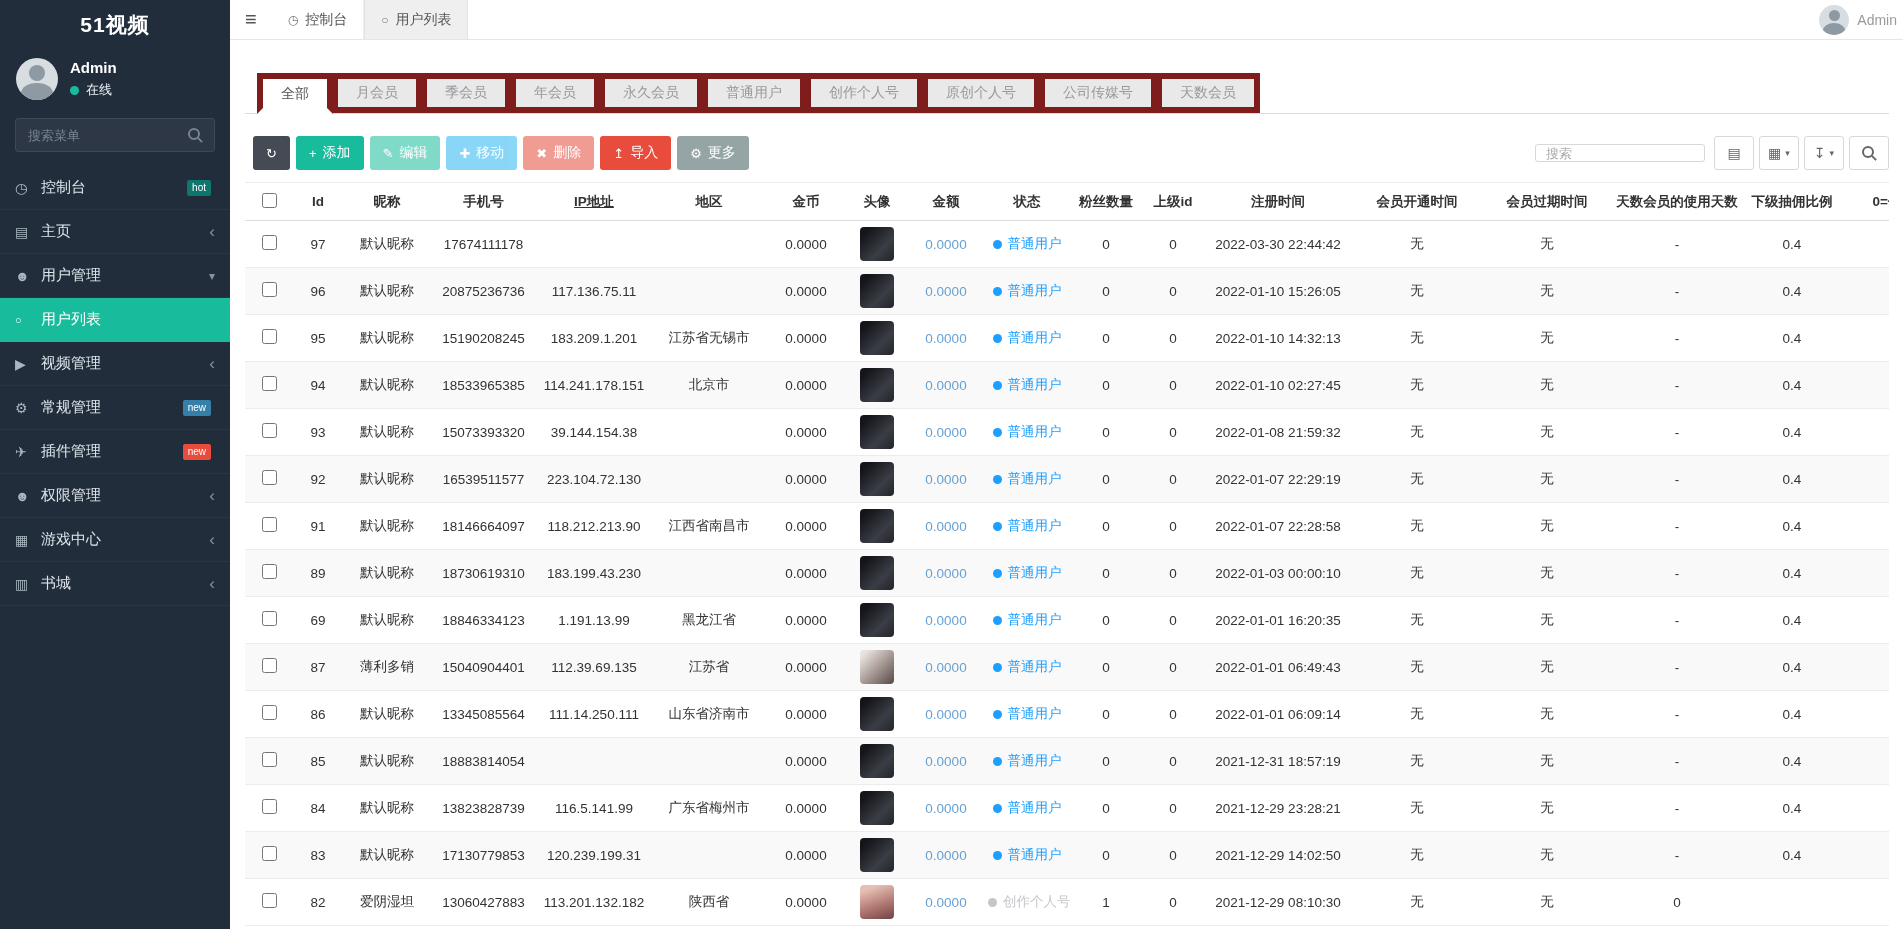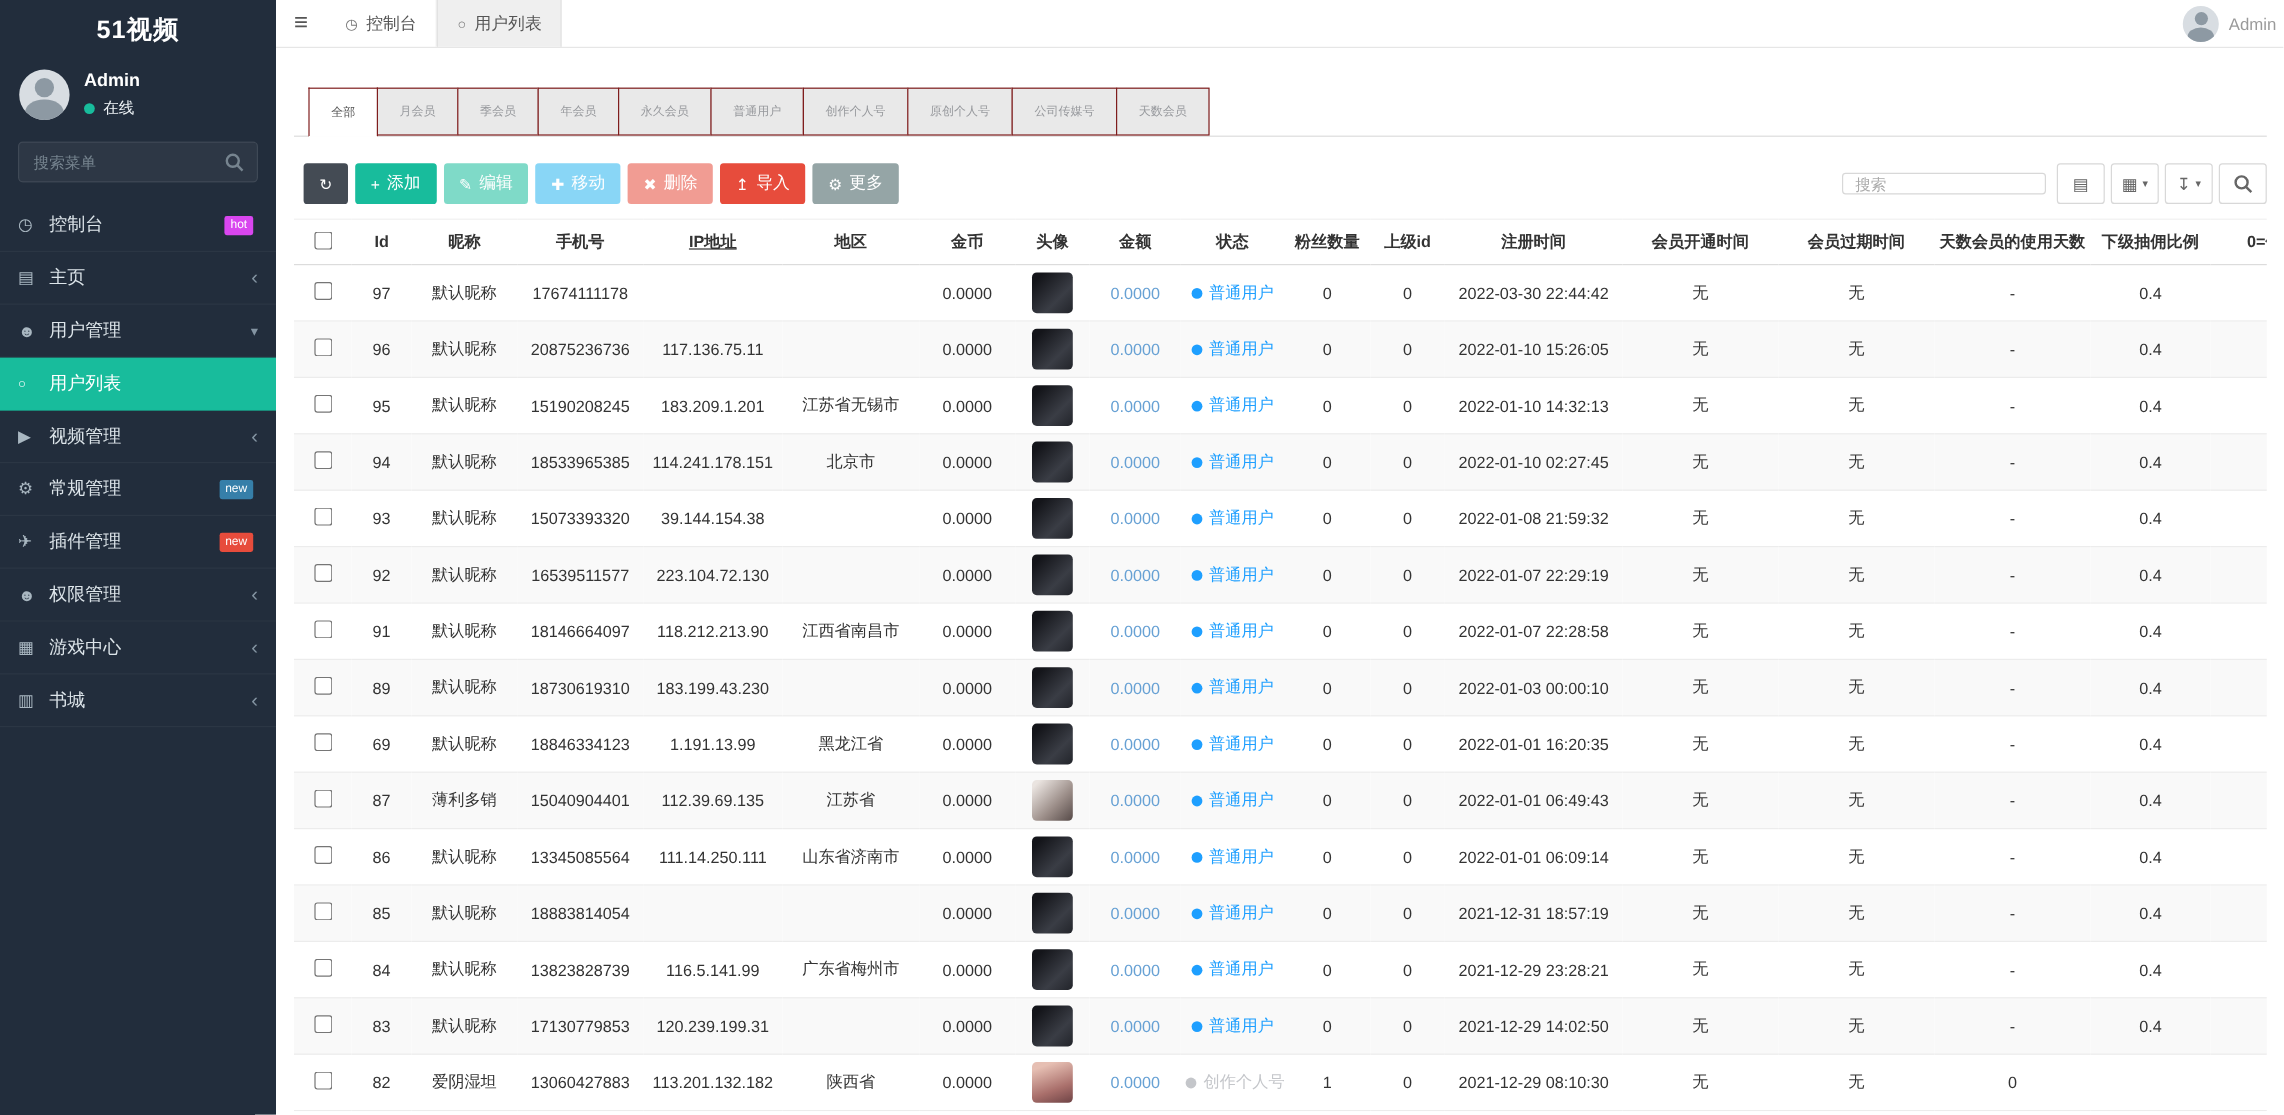--- a/index.html
+++ b/index.html
@@ -52,22 +52,22 @@
   .top-tab{display:flex;align-items:center;gap:7px;padding:0 16px;font-size:14px;color:#555;
     border-right:1px solid #efefef;cursor:pointer;}
   .top-tab .tt-icon{font-size:12px;color:#777;}
   .top-tab.active{background:#efefef;border-left:1px solid #e2e2e2;border-right:1px solid #e2e2e2;}
   .topbar-user{position:absolute;right:6px;top:0;height:40px;display:flex;align-items:center;gap:8px;
     color:#9a9a9a;font-size:14px;cursor:pointer;}
 
   
   .content{flex:1;padding:33px 14px 0 15px;overflow:hidden;}
   .filter-tabs{display:flex;align-items:flex-end;border-bottom:1px solid #dcdcdc;height:41px;padding-left:12px;}
-  .ftab{height:40px;display:flex;align-items:center;padding:0 18px;font-size:10px;
-    background:#e9e9e9;color:#97999d;border:1px solid #7f1d1d;margin-left:-1px;cursor:pointer;white-space:nowrap;}
+  .ftab{height:40px;display:flex;align-items:center;padding:0 18px;font-size:14px;
+    background:#e9e9e9;color:#97999d;border:6px solid #7f1d1d;margin-left:-1px;cursor:pointer;white-space:nowrap;}
   .ftab:first-child{margin-left:0;}
   .ftab.active{background:#fff;color:#555;border-bottom-color:#fff;margin-bottom:-1px;height:41px;z-index:2;}
 
   .toolbar{margin-top:22px;display:flex;align-items:center;padding-left:8px;}
   .btn-group{display:flex;gap:6px;}
   .tb-btn{height:34px;border:none;border-radius:3px;color:#fff;font-size:14px;
     display:flex;align-items:center;gap:6px;padding:0 13px;cursor:pointer;}
   .tb-btn .b-icon{font-size:13px;line-height:1;}
   .tb-btn.disabled{opacity:0.55;cursor:not-allowed;}
   .toolbar-right{margin-left:auto;display:flex;align-items:center;gap:5px;}
@@ -114,21 +114,21 @@
       </div>
     </div>
     <div class="menu-search">
       <input placeholder="搜索菜单" style="">
       <span class="magnifier"></span>
     </div>
     <nav id="sidebar-menu">
         <div class="menu-item">
           <span class="mi-icon">◷</span>
           <span class="mi-label">控制台</span>
-          <span class="mi-badge" style="background: #d946ef;">hot</span>
+          <span class="mi-badge" style="background: #0f766e;">hot</span>
         </div>
         <div class="menu-item">
           <span class="mi-icon">▤</span>
           <span class="mi-label">主页</span>
           <span class="mi-chevron left">‹</span>
         </div>
         <div class="menu-item">
           <span class="mi-icon">☻</span>
           <span class="mi-label">用户管理</span>
           <span class="mi-chevron down">▾</span>

